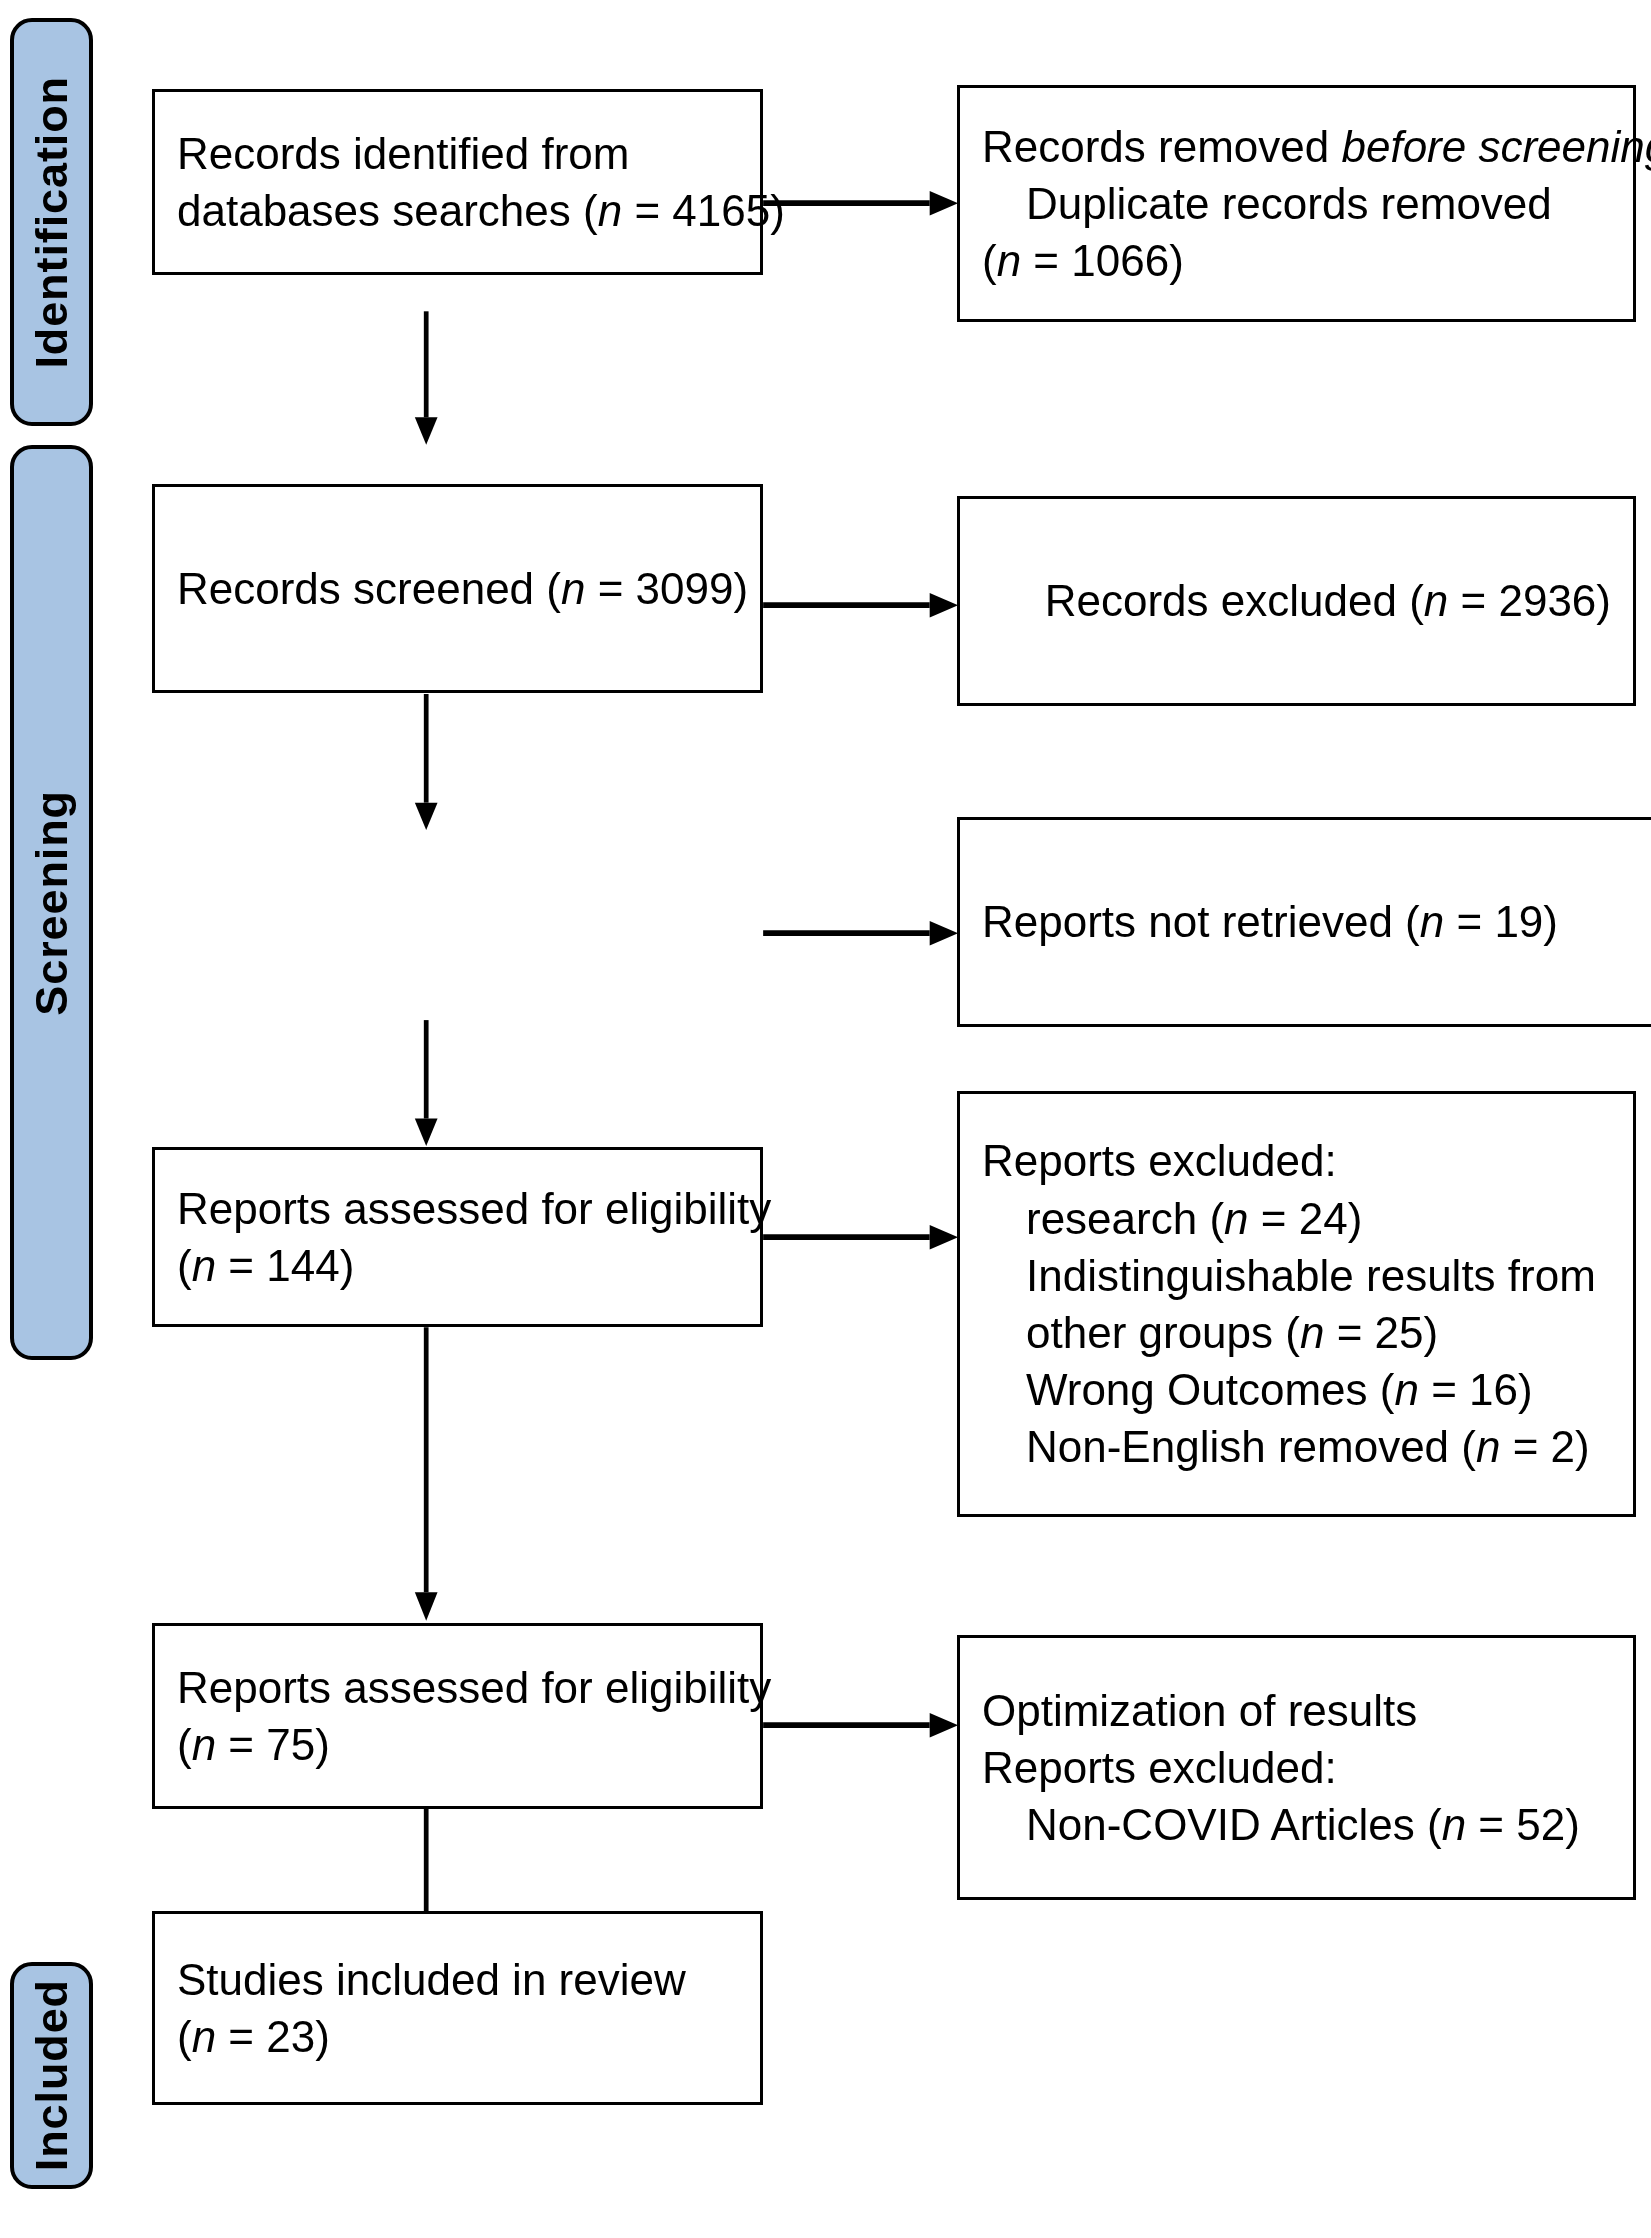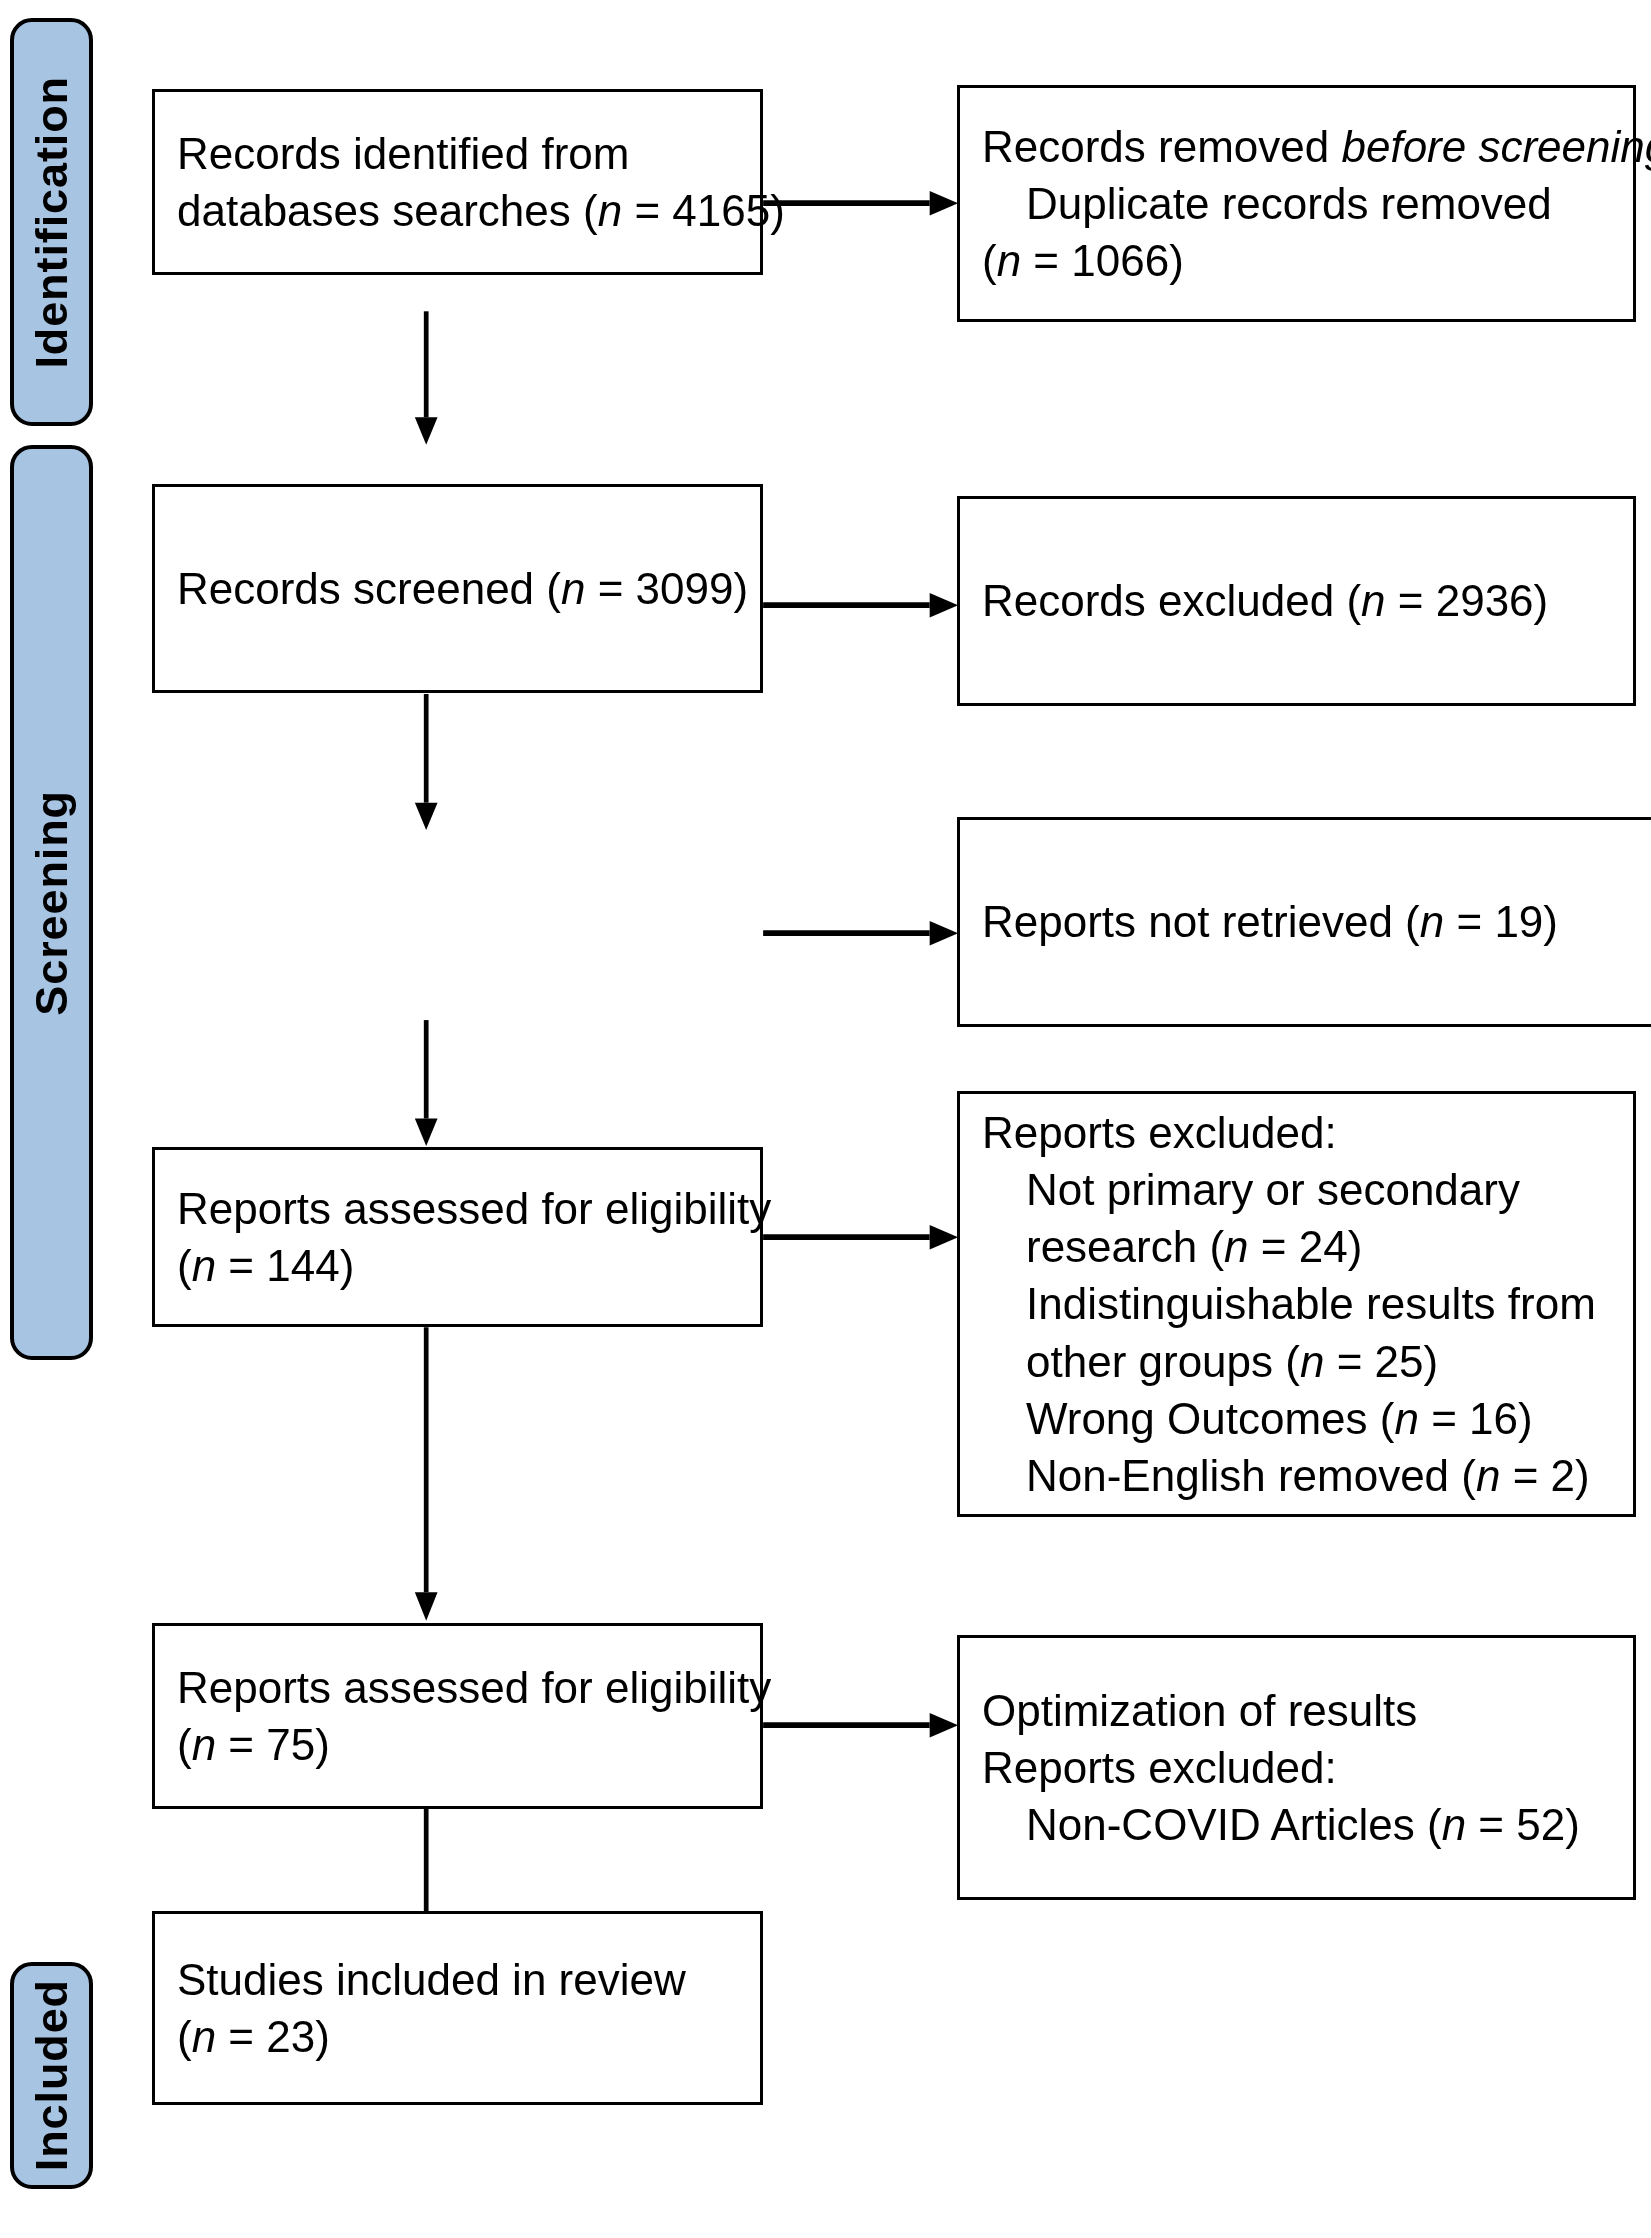--- a/index.html
+++ b/index.html
@@ -106,21 +106,21 @@
       <polygon points="6,224 54,224 30,282" fill="#000"></polygon>
     </svg>
   </div>
 
   <div class="flow-box" style="left:152px; top:484px; width:611px; height:209px;">
     <div class="line">
       <span>Records screened (</span><span class="ital">n</span><span> = 3099)</span>
     </div>
   </div>
 
-  <div class="flow-box" style="left:957px; top:496px; width:679px; height:210px;">
+  <div class="flow-box" style="left:957px; top:496px; width:679px; height:210px;align-items:flex-end;">
     <div class="line">
       <span>Records excluded (</span><span class="ital">n</span><span> = 2936)</span>
     </div>
   </div>
 
   <div class="arrow" style="left:763px; top:591px; width:199px; height:28.4px;">
     <svg width="199" height="28.4" viewBox="0 0 420 60">
       <line x1="0" y1="30" x2="352" y2="30" stroke="#000" stroke-width="12"></line>
       <polygon points="352,4 412,30 352,56" fill="#000"></polygon>
     </svg>
@@ -157,21 +157,20 @@
   <div class="flow-box" style="left:152px; top:1147px; width:611px; height:180px;">
     <div class="line">Reports assessed for eligibility</div>
     <div class="line">
       <span>(</span><span class="ital">n</span><span> = 144)</span>
     </div>
   </div>
 
   <div class="flow-box" style="left:957px; top:1091px; width:679px; height:426px;">
     <div class="line">Reports excluded:</div>
 
-    <div class="line indent">Not primary or secondary</div>
     <div class="line indent">
       <span>research (</span><span class="ital">n</span><span> = 24)</span>
     </div>
 
     <div class="line indent">Indistinguishable results from</div>
     <div class="line indent">
       <span>other groups (</span><span class="ital">n</span><span> = 25)</span>
     </div>
 
     <div class="line indent">

